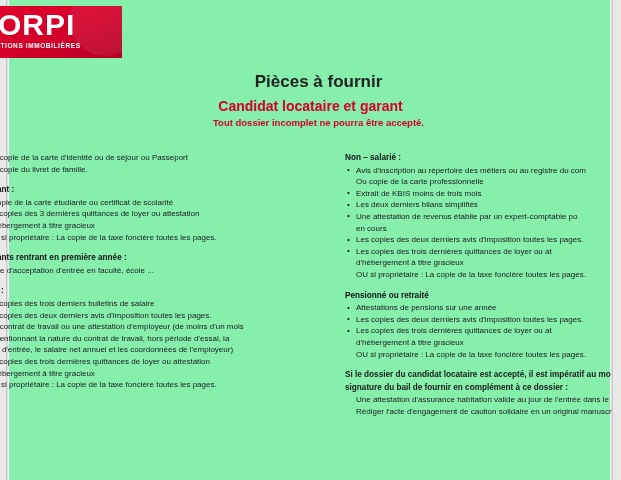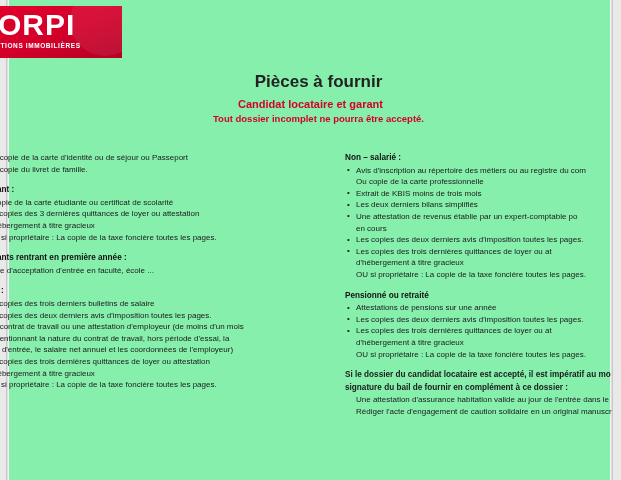--- a/index.html
+++ b/index.html
@@ -95,21 +95,21 @@
     text-align: center;
   }
   .doc-title {
     font-family: "Liberation Sans", sans-serif;
     font-size: 17px;
     font-weight: bold;
     color: #222222;
     margin: 0 0 6px 0;
   }
   .doc-sub1 {
-    font-size: 11px;
+    font-size: 14px;
     font-weight: bold;
     color: #d2002a;
     margin: 0 16px 3px 0;
   }
   .doc-sub2 {
     font-size: 9.5px;
     font-weight: bold;
     color: #d2002a;
     margin: 0;
   }

